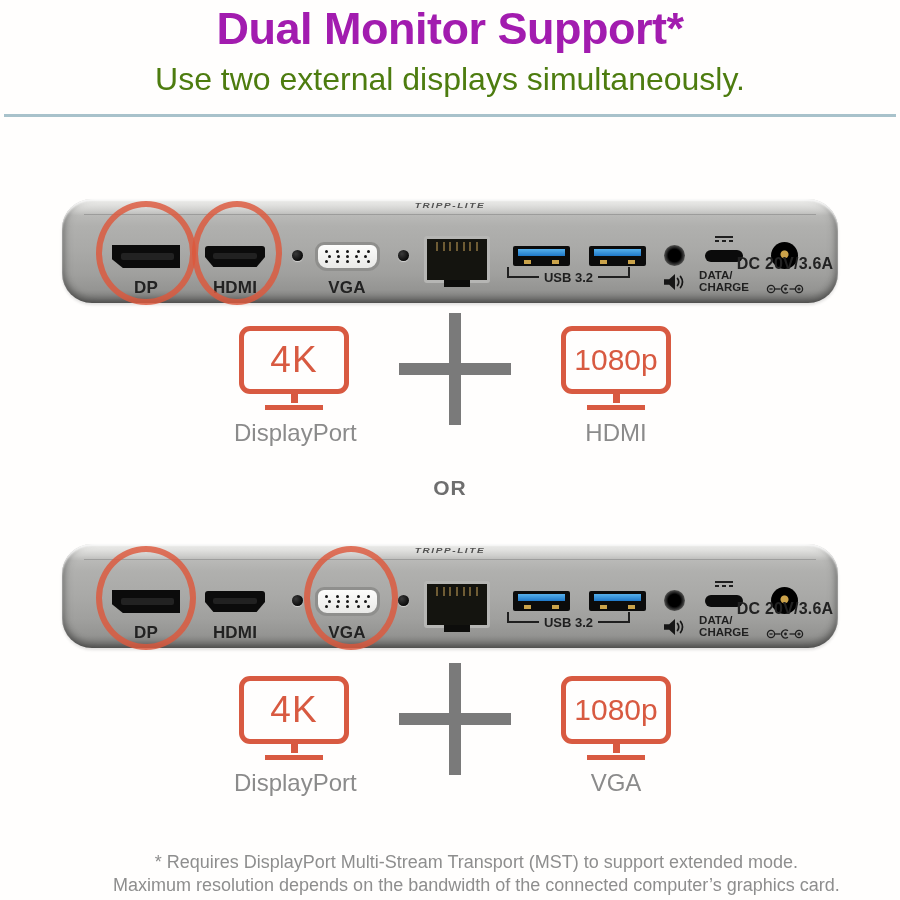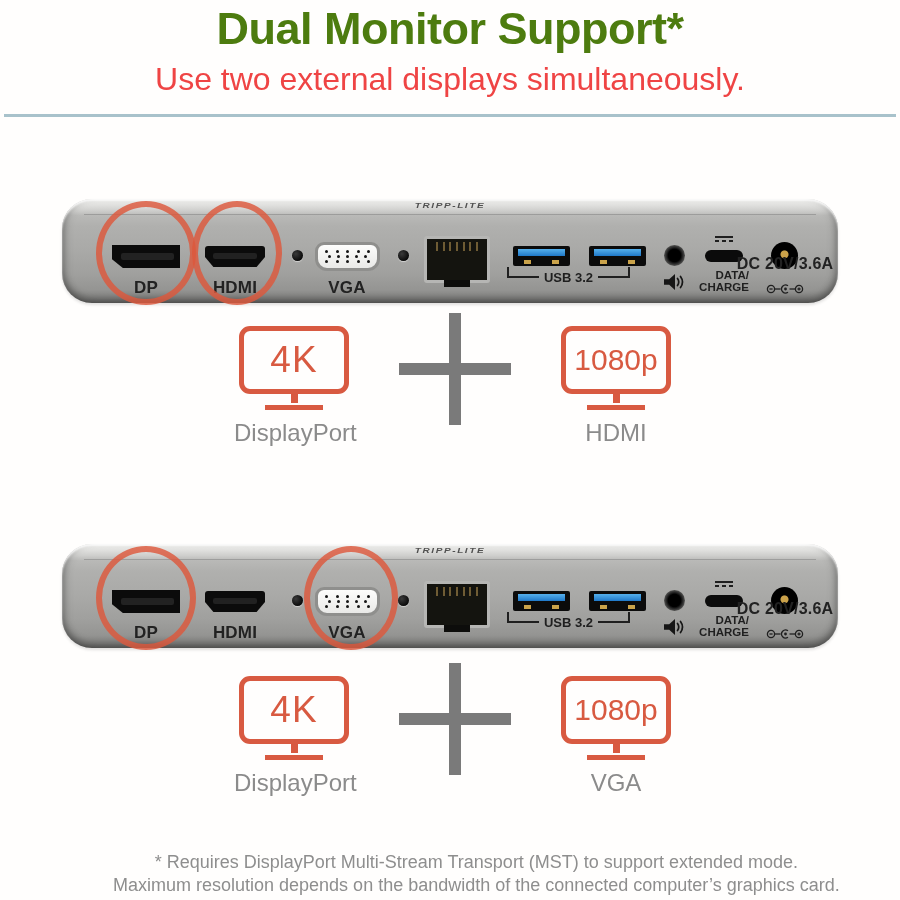--- a/index.html
+++ b/index.html
@@ -1,23 +1,23 @@
 <!DOCTYPE html>
 <html><head>
 <meta charset="utf-8">
 <style>
   html,body{margin:0;padding:0;background:#fff;}
   .page{position:relative;width:900px;height:900px;background:#fffefd;overflow:hidden;
         font-family:"Liberation Sans", sans-serif;}
 
   
   .title{position:absolute;top:3px;left:0;width:900px;text-align:center;
-         font-size:45px;font-weight:800;color:#4d7c0f;letter-spacing:-0.5px;}
+         font-size:45px;font-weight:800;color:#a21caf;letter-spacing:-0.5px;}
   .subtitle{position:absolute;top:61px;left:0;width:900px;text-align:center;
-            font-size:32px;color:#ef4444;}
+            font-size:32px;color:#4d7c0f;}
   .divider{position:absolute;top:114px;left:4px;width:892px;height:3px;background:#a8c2cb;}
 
   
   .dock{position:absolute;left:62px;width:776px;height:104px;border-radius:30px;
         background:linear-gradient(180deg,#efefed 0%,#e0e0de 6%,#cfcfcd 11%,#b9b9b7 16%,
                    #b0b0ae 26%,#a9a9a7 50%,#a0a09e 72%,#949492 88%,#858583 96%,#767674 100%);
         box-shadow:inset 0 2px 2px rgba(255,255,255,.85), inset 0 -5px 7px rgba(0,0,0,.30),
                    inset 8px 0 10px -6px rgba(0,0,0,.25), inset -8px 0 10px -6px rgba(0,0,0,.25),
                    0 2px 3px rgba(0,0,0,.12);}
   .dock::before{content:"";position:absolute;left:22px;right:22px;top:15px;height:1px;
@@ -73,21 +73,21 @@
   .b-label{font-size:13px;font-weight:700;color:#1f1f1f;padding:0 5px;margin-bottom:-7px;white-space:nowrap;}
 
   .p-aud{left:602px;top:46px;width:21px;height:21px;border-radius:50%;
          background:radial-gradient(circle,#000 0 42%,#262626 55%,#6b6b69 78%,#9d9d9b 100%);}
   .speaker{position:absolute;left:613px;top:73px;transform:translateX(-50%);}
 
   .p-usbc{left:643px;top:51px;width:38px;height:12px;border-radius:6px;background:#0b0b0b;}
   .chg{position:absolute;left:662px;top:37px;transform:translateX(-50%);width:18px;}
   .chg-solid{height:2px;background:#1f1f1f;margin-bottom:2px;}
   .chg-dash{height:2px;background:repeating-linear-gradient(90deg,#1f1f1f 0 4px,transparent 4px 7px);}
-  .lbl-two{position:absolute;transform:translateX(-50%);text-align:right;font-size:11.5px;
+  .lbl-two{position:absolute;transform:translateX(-50%);text-align:left;font-size:11.5px;
            line-height:12px;font-weight:700;color:#1f1f1f;white-space:nowrap;}
   .lbl-dc1{left:662px;top:70px;}
 
   .p-dc{left:709px;top:43px;width:27px;height:27px;border-radius:50%;
         background:radial-gradient(circle at 50% 46%, #cba24a 0 3.5px, #000 4.5px 72%, #3a3a3a 86%, #7c7c7a 100%);}
   .lbl-dc2{left:723px;top:56px;font-size:16px;}
   .polarity{position:absolute;left:723px;top:82px;transform:translateX(-50%);}
 
   
   .hl{position:absolute;box-sizing:border-box;border:6px solid rgba(221,88,60,.82);border-radius:50%;}
@@ -252,20 +252,21 @@
     <div class="monitor m2">
       <div class="screen">
           <span>1080p</span>
         </div>
       <div class="stem"></div>
       <div class="mbase"></div>
       <div class="m-label">HDMI</div>
     </div>
   </div>
 
+  <div class="or">OR</div>
 
   <div class="dock dock2">
     <div class="brand">TRIPP-LITE</div>
 
     <div class="port p-dp">
       <div class="dp-slot"></div>
     </div>
     <div class="plabel" style="left:84px;top:79px;">DP</div>
 
     <div class="port p-hdmi">

